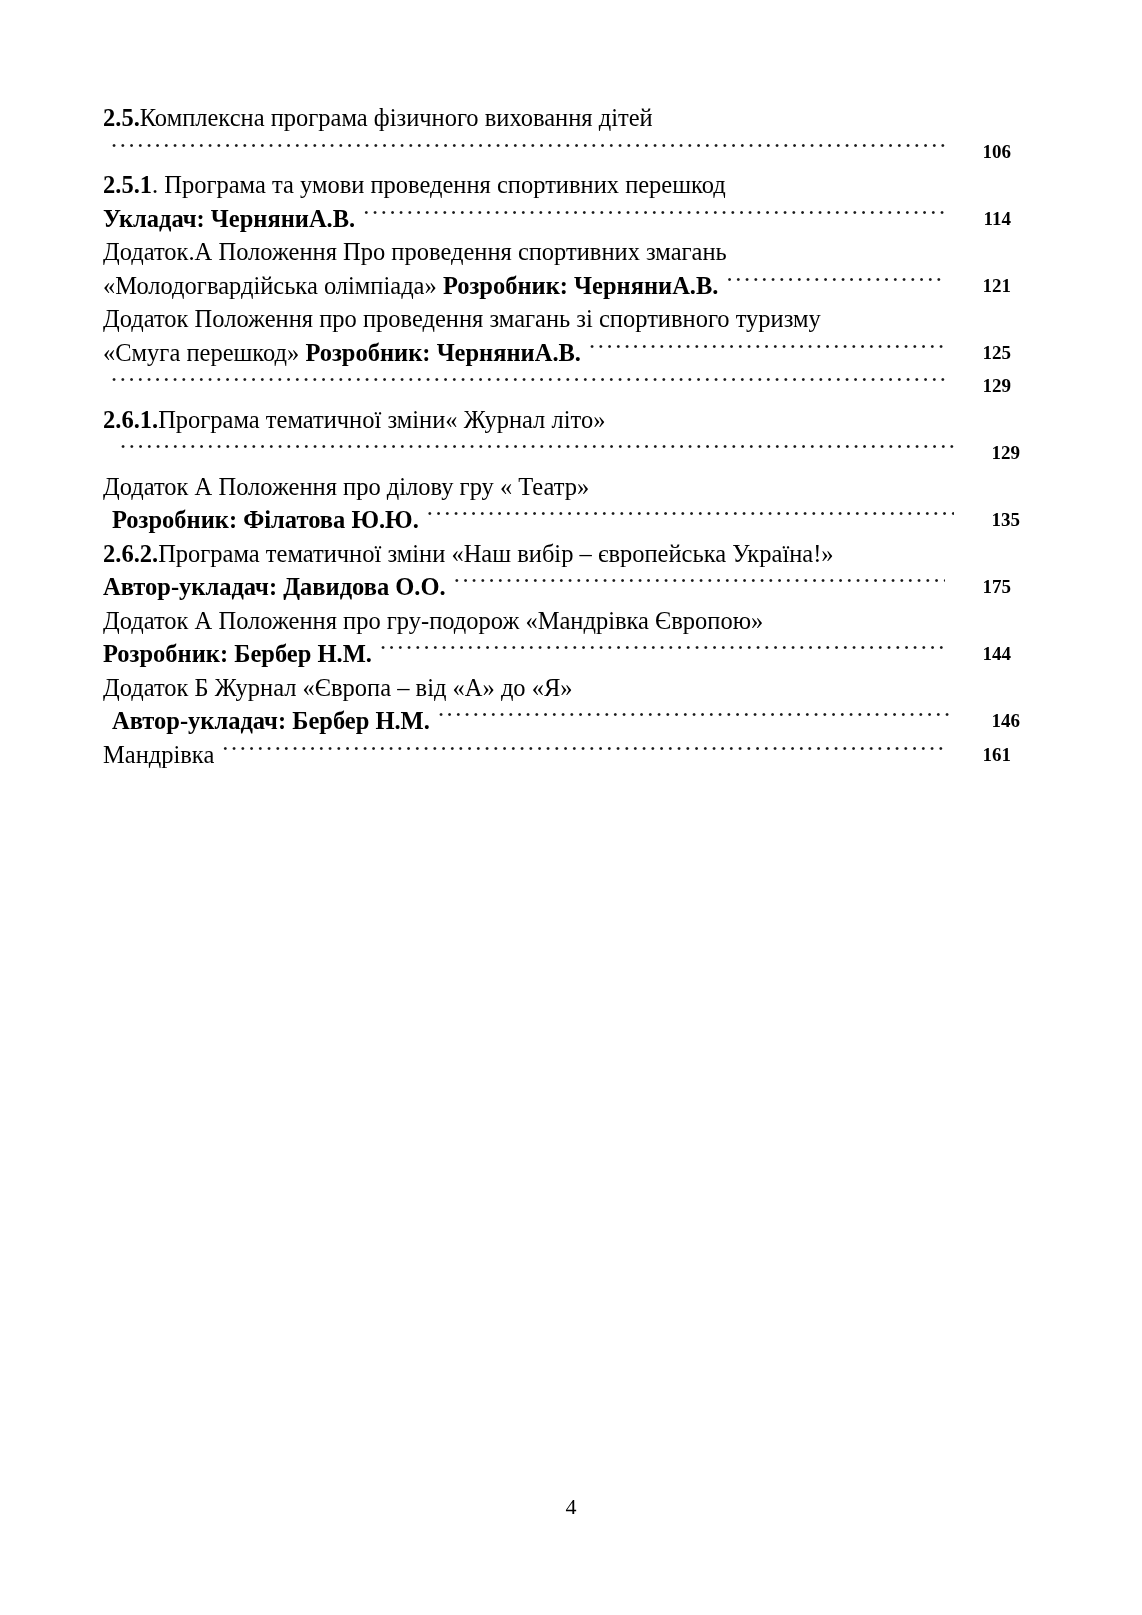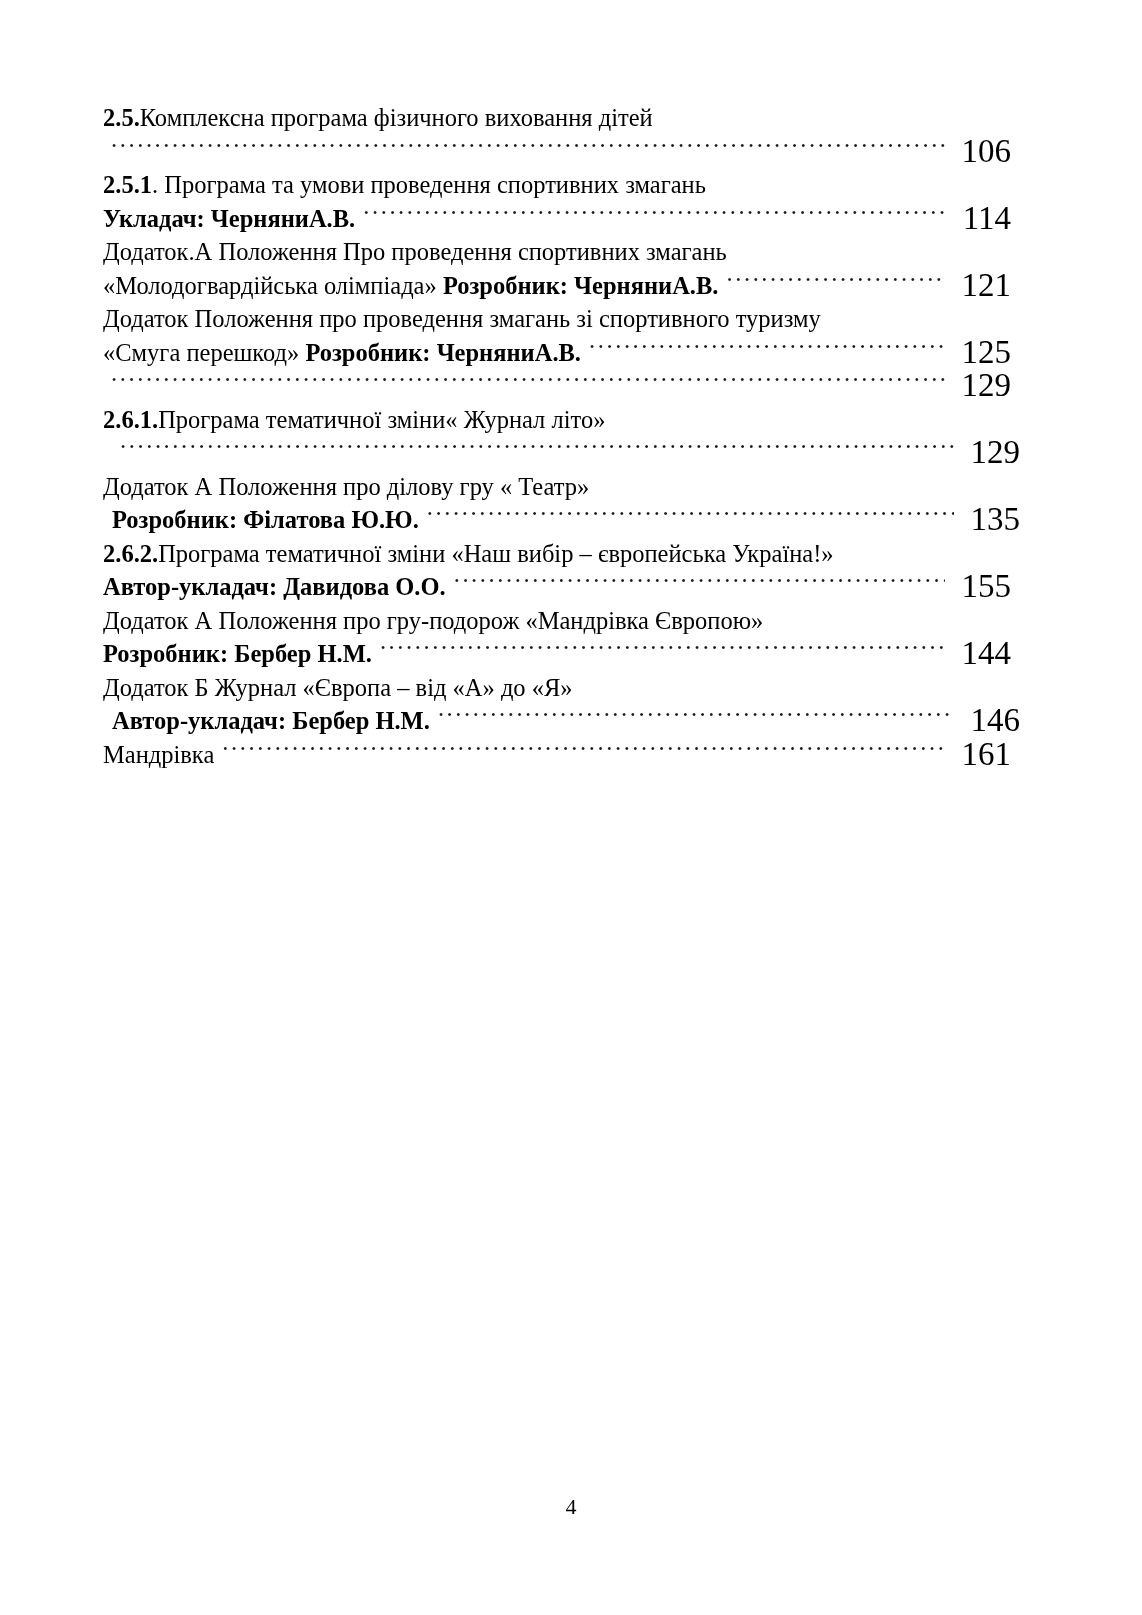--- a/index.html
+++ b/index.html
@@ -72,22 +72,22 @@
     font-size: 24.5px;
     letter-spacing: 2.6px;
     color: #1a1a1a;
     white-space: nowrap;
     overflow: hidden;
   }
   .pageno {
     flex: 0 0 auto;
     width: 62px;
     text-align: right;
-    font-size: 33px;
-    font-weight: normal;
+    font-size: 19px;
+    font-weight: bold;
   }
   .toc-row.nolead .leader {
     visibility: hidden;
   }
   .toc-row.nolead .pageno {
     visibility: hidden;
   }
   .folio {
     position: absolute;
     left: 0;
@@ -109,21 +109,21 @@
         <span class="leader"></span>
         <span class="pageno"></span>
       </div>
       <div class="toc-row">
         <span class="leader">
           <span class="dots">.......................................................................................................................</span>
         </span>
         <span class="pageno">106</span>
       </div>
       <div class="toc-row nolead">
-        <span class="label"><span class="num">2.5.1</span><span class="reg">. Програма та умови проведення спортивних змагань</span></span>
+        <span class="label"><span class="num">2.5.1</span><span class="reg">. Програма та умови проведення спортивних перешкод</span></span>
         <span class="leader"></span>
         <span class="pageno"></span>
       </div>
       <div class="toc-row">
         <span class="label"><span class="bold">Укладач: ЧерняниА.В.</span></span>
         <span class="leader">
           <span class="dots">.......................................................................................................................</span>
         </span>
         <span class="pageno">114</span>
       </div>
@@ -183,21 +183,21 @@
       <div class="toc-row nolead">
         <span class="label"><span class="num">2.6.2.</span><span class="reg">Програма тематичної зміни «Наш вибір – європейська Україна!»</span></span>
         <span class="leader"></span>
         <span class="pageno"></span>
       </div>
       <div class="toc-row">
         <span class="label"><span class="bold">Автор-укладач: Давидова О.О.</span></span>
         <span class="leader">
           <span class="dots">.......................................................................................................................</span>
         </span>
-        <span class="pageno">155</span>
+        <span class="pageno">175</span>
       </div>
       <div class="toc-row nolead">
         <span class="label"><span class="reg">Додаток А Положення про гру-подорож  «Мандрівка Європою»</span></span>
         <span class="leader"></span>
         <span class="pageno"></span>
       </div>
       <div class="toc-row">
         <span class="label"><span class="bold">Розробник: Бербер Н.М.</span></span>
         <span class="leader">
           <span class="dots">.......................................................................................................................</span>

